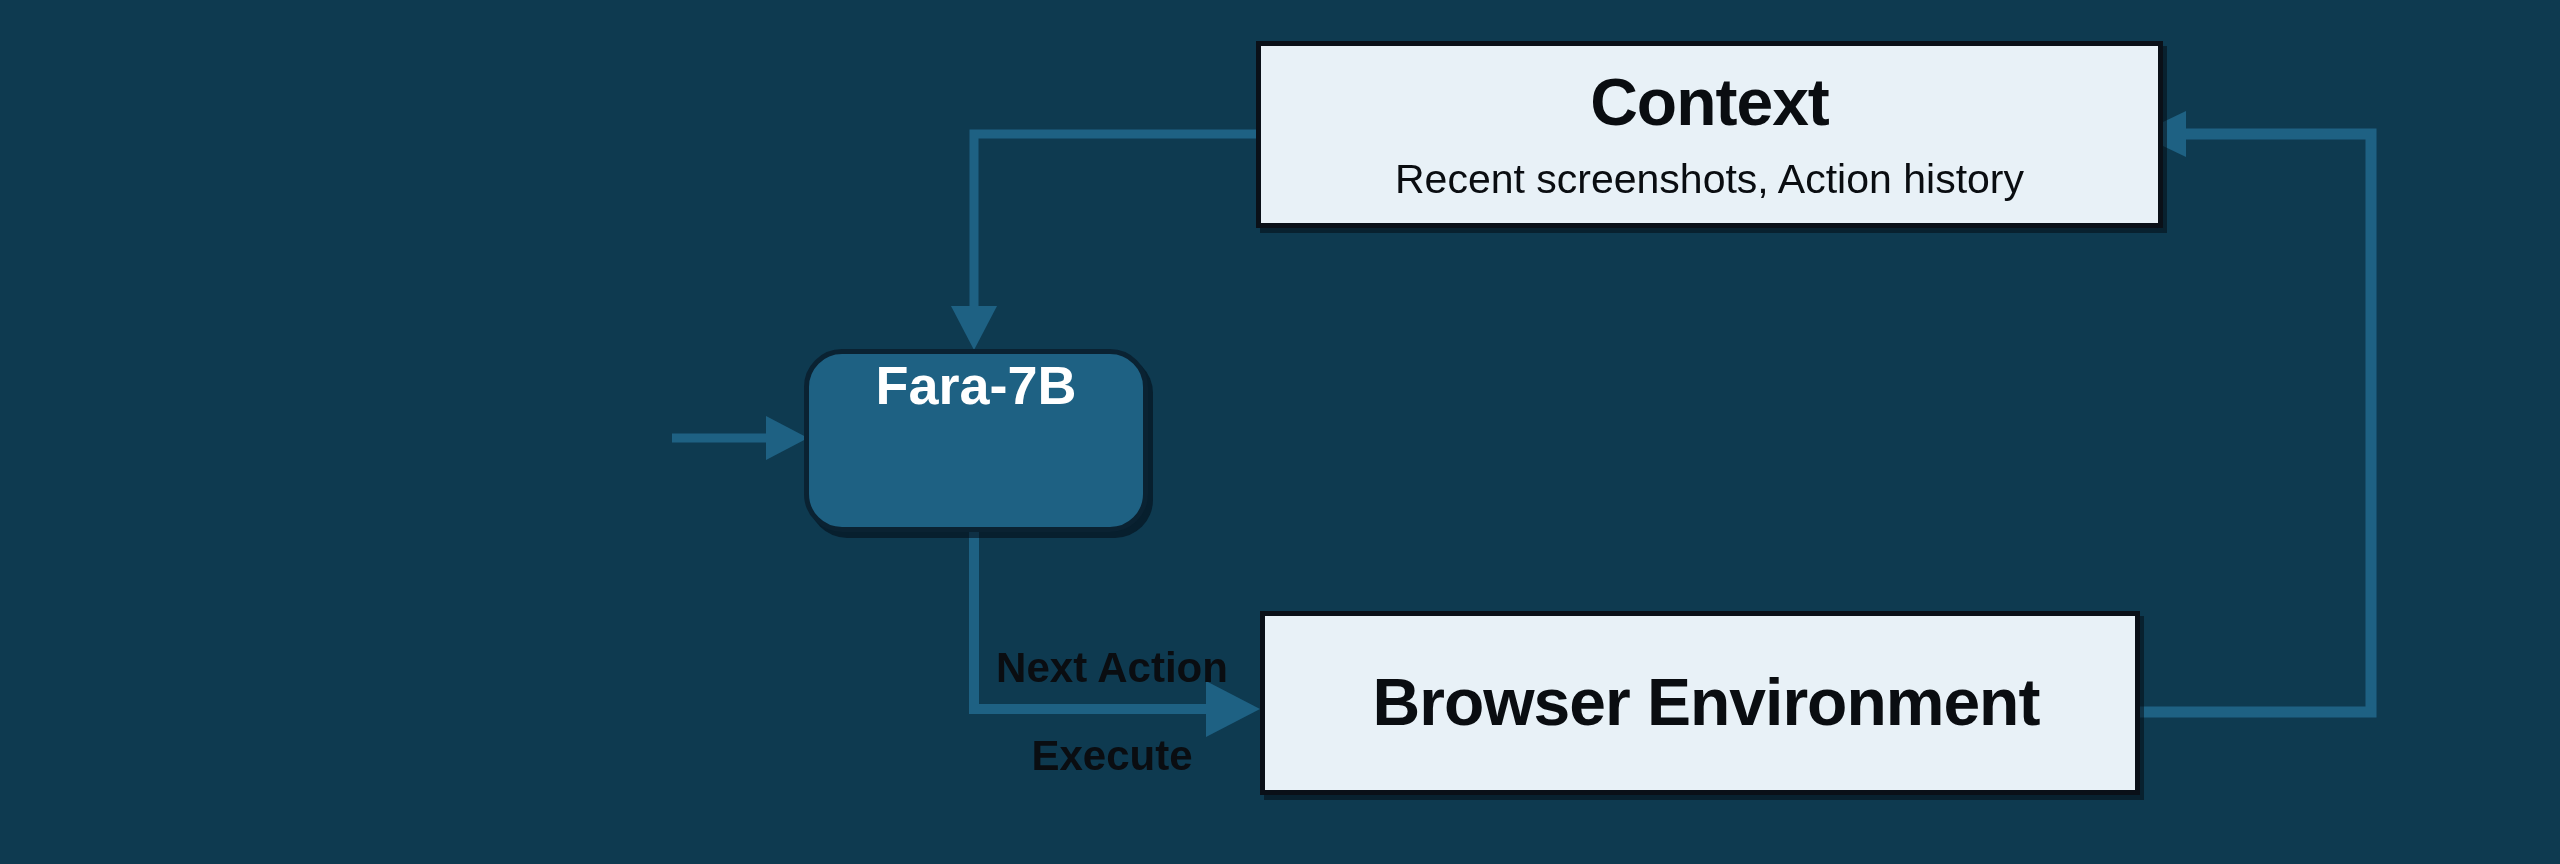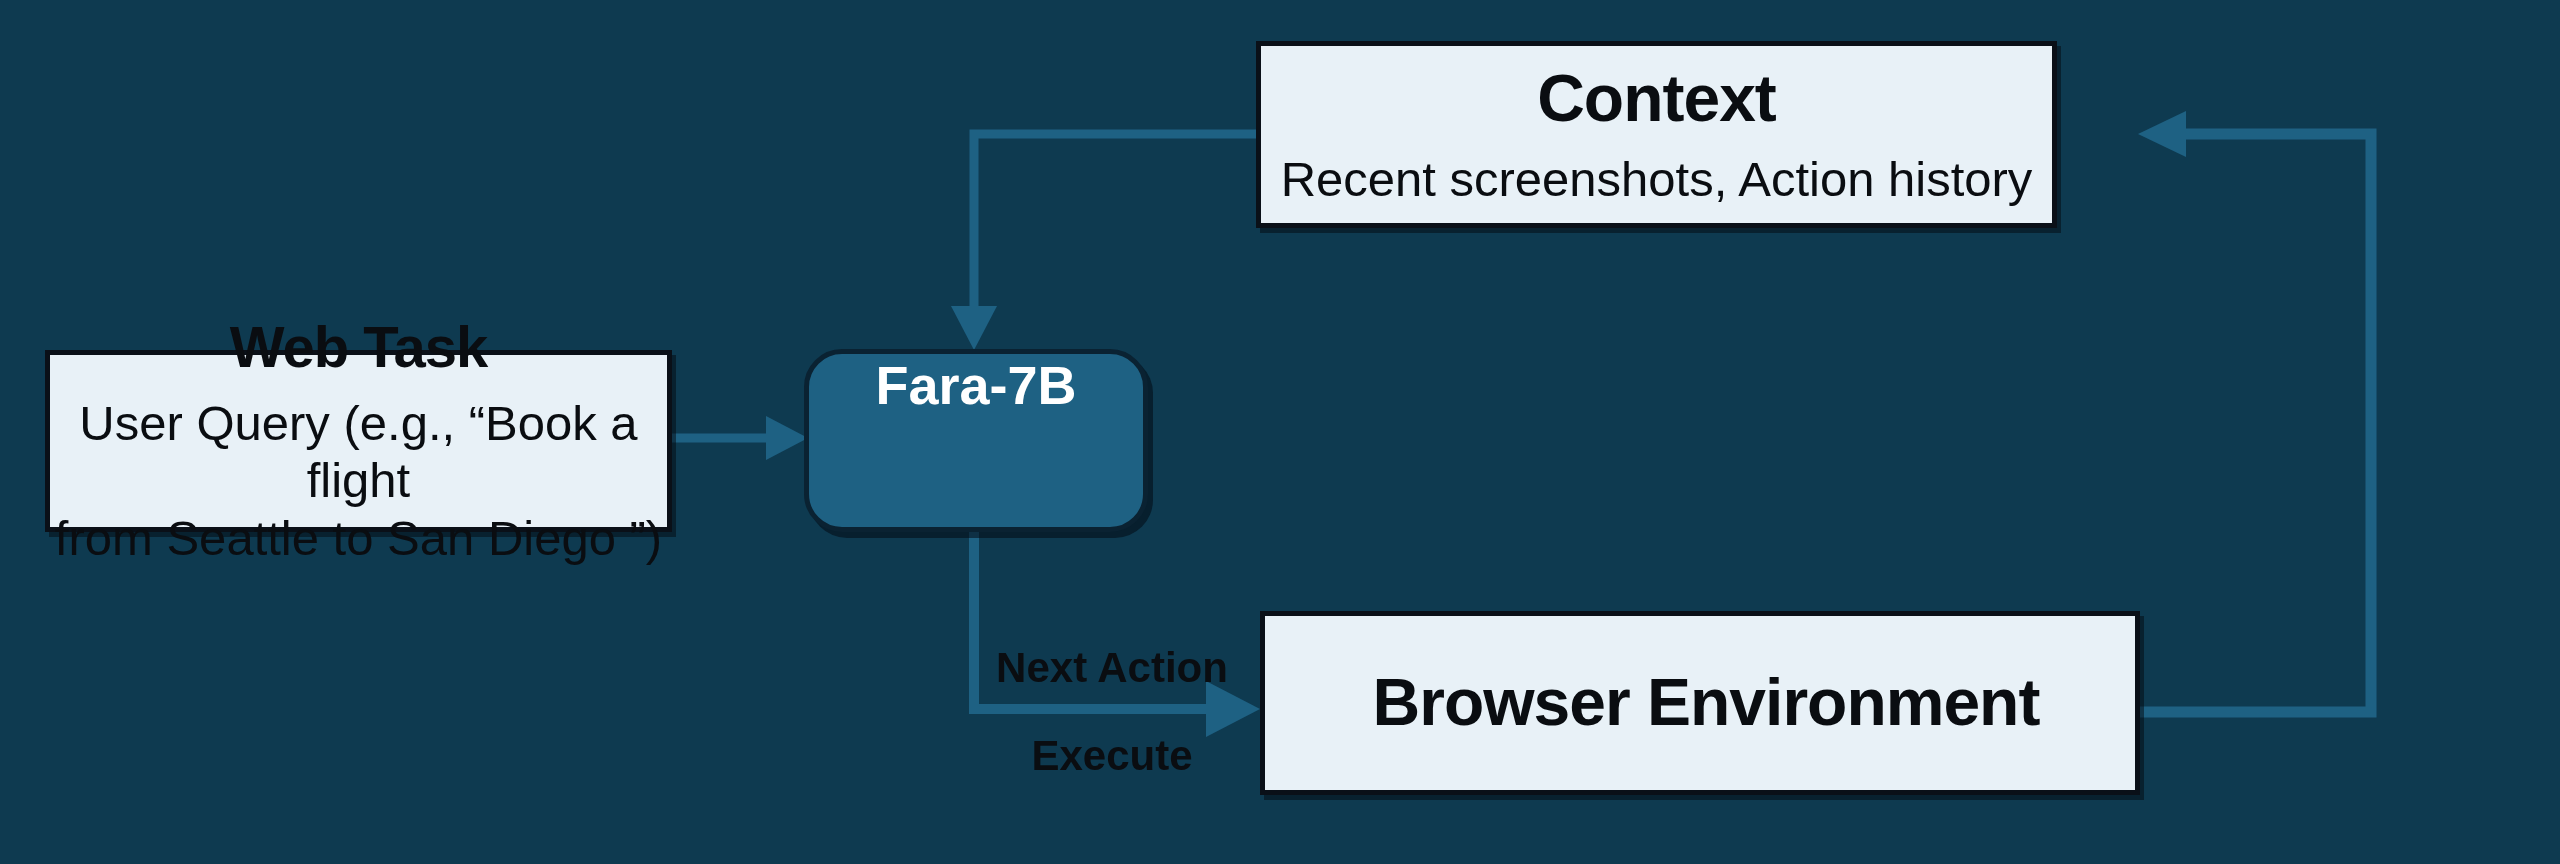--- a/index.html
+++ b/index.html
@@ -15,23 +15,23 @@
   .edge{fill:none;stroke:var(--accent);}
   .head{fill:var(--accent);stroke:none;}
   .panel{
     position:absolute;background:var(--panel-fill);border:5px solid var(--panel-border);
     box-shadow:4px 5px 0 rgba(2,8,14,0.5);
     display:flex;flex-direction:column;align-items:center;justify-content:center;
     color:var(--text-dark);text-align:center;box-sizing:border-box;
   }
   .panel .title{font-weight:700;font-size:66px;line-height:1.15;letter-spacing:-1px;}
   .panel .title.sm{font-size:58px;margin-bottom:14px;}
-  .panel .subtitle{font-weight:400;font-size:49px;line-height:1.18;}
+  .panel .subtitle{font-weight:400;font-size:41px;line-height:1.18;}
   .web-task{left:45px;top:350px;width:627px;height:182px;}
-  .context{left:1256px;top:41px;width:801px;height:187px;}
+  .context{left:1256px;top:41px;width:907px;height:187px;}
   .context .subtitle{margin-top:14px;}
   .browser{left:1260px;top:611px;width:880px;height:184px;padding-left:12px;}
   .fara{
     position:absolute;left:804px;top:349px;width:344px;height:183px;
     background:var(--accent);border:5px solid var(--fara-border);border-radius:38px;
     box-shadow:5px 6px 0 rgba(2,10,18,0.55);
     display:flex;align-items:flex-start;justify-content:center;
     color:var(--fara-text);font-weight:700;font-size:54px;box-sizing:border-box;
   }
   .edge-label{
@@ -59,25 +59,20 @@
     <g>
       <polyline class="edge" points="974,531 974,709 1206,709" stroke-width="10"></polyline>
       <polygon class="head" points="1206,681 1206,737 1260,709"></polygon>
     </g>
     <g>
       <polyline class="edge" points="2140,712 2371,712 2371,134 2186,134" stroke-width="11"></polyline>
       <polygon class="head" points="2186,111 2186,157 2138,134"></polygon>
     </g>
   </svg>
 
-  <div class="panel web-task">
-    <div class="title sm">Web Task</div>
-    <div class="subtitle">User Query (e.g., “Book a flight</div>
-    <div class="subtitle">from Seattle to San Diego ”)</div>
-  </div>
 
   <div class="fara">
     <span>Fara-7B</span>
   </div>
 
   <div class="panel context">
     <div class="title">Context</div>
     <div class="subtitle">Recent screenshots, Action history</div>
   </div>
 

